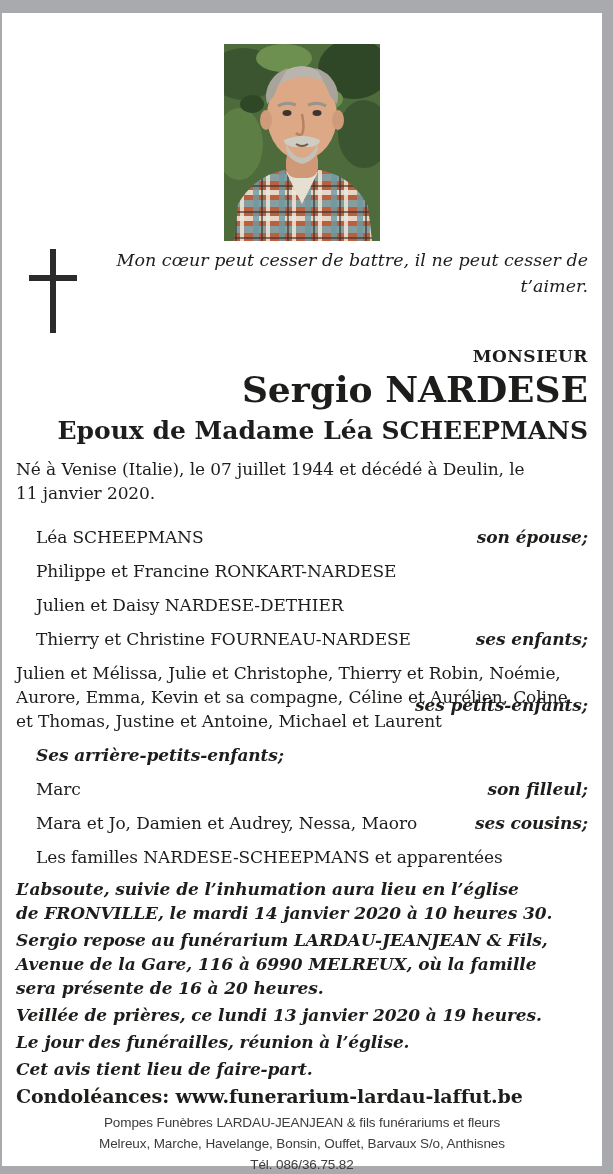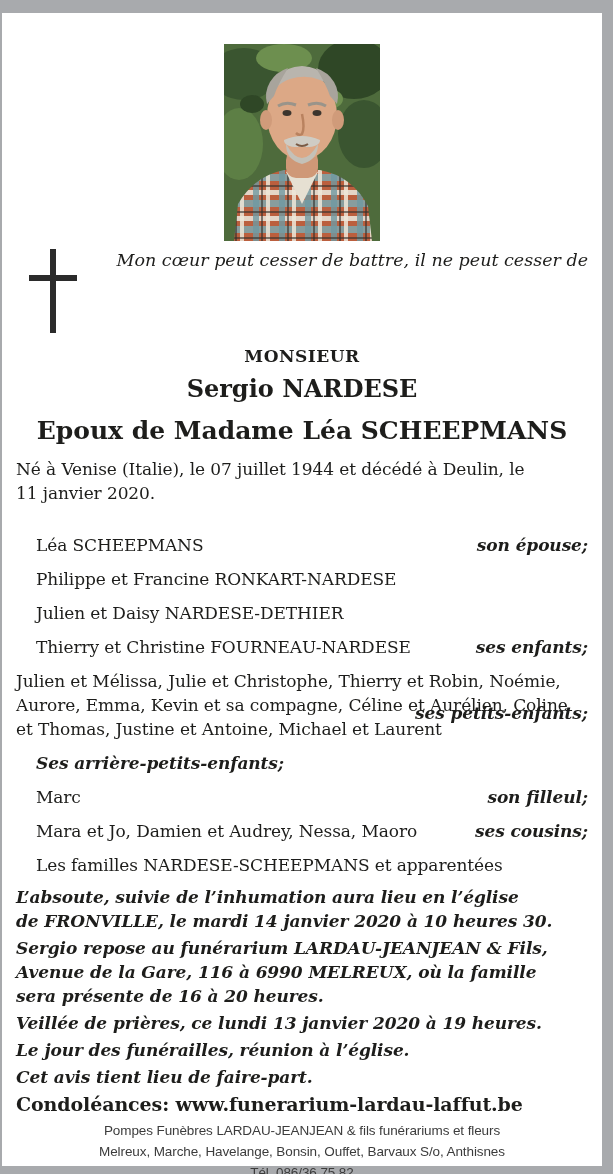--- a/index.html
+++ b/index.html
@@ -23,27 +23,27 @@
   .photo svg{display:block;}
   
   .quote-row{position:relative;margin-top:6px;height:52px;}
   .cross{position:absolute;left:13px;top:2px;width:48px;height:84px;}
   .quote{
     text-align:right;padding-left:100px;
     font-style:italic;font-size:17.5px;line-height:26px;
   }
   .quote .line{display:block;white-space:nowrap;}
   
-  .head{margin-top:46px;text-align:center;}
+  .head{margin-top:46px;text-align:right;}
   .head .title{font-size:17px;font-weight:bold;letter-spacing:.5px;line-height:22px;}
-  .head .name{font-size:24px;font-weight:bold;line-height:44px;}
+  .head .name{font-size:36px;font-weight:bold;line-height:44px;}
   .head .subtitle{font-size:25px;font-weight:bold;line-height:24px;margin-top:8px;}
   
   .bodytext{margin-top:14px;font-size:17px;line-height:24px;letter-spacing:-0.1px;}
-  .block{margin-bottom:28px;}
+  .block{margin-bottom:20px;}
   .block .line{display:block;white-space:nowrap;}
   .row{display:flex;justify-content:space-between;align-items:center;margin-bottom:10px;margin-left:20px;}
   .names{white-space:nowrap;}
   .relation{font-weight:bold;font-style:italic;white-space:nowrap;}
   .para-rel{position:relative;margin-bottom:10px;}
   .para-rel .relation{position:absolute;right:0;bottom:16px;}
   .bolditalic{font-weight:bold;font-style:italic;}
   .gap8{margin-bottom:8px;}
   .gap3{margin-bottom:3px;}
   .condolences{font-size:19px;font-weight:bold;line-height:24px;margin-top:3px;white-space:nowrap;}
@@ -112,20 +112,21 @@
 
   <div class="quote-row">
     <div class="cross">
       <svg width="48" height="84" viewBox="0 0 48 84" xmlns="http://www.w3.org/2000/svg">
         <rect x="21" y="0" width="6" height="84" fill="#2b2b2b"></rect>
         <rect x="0" y="26" width="48" height="6" fill="#2b2b2b"></rect>
       </svg>
     </div>
     <div class="quote">
       <span class="line">Mon cœur peut cesser de battre, il ne peut cesser de</span>
+      <span class="line">t’aimer.</span>
     </div>
   </div>
 
   <div class="head">
     <div class="title">MONSIEUR</div>
     <div class="name">Sergio NARDESE</div>
     <div class="subtitle">Epoux de Madame Léa SCHEEPMANS</div>
   </div>
 
   <div class="bodytext">

